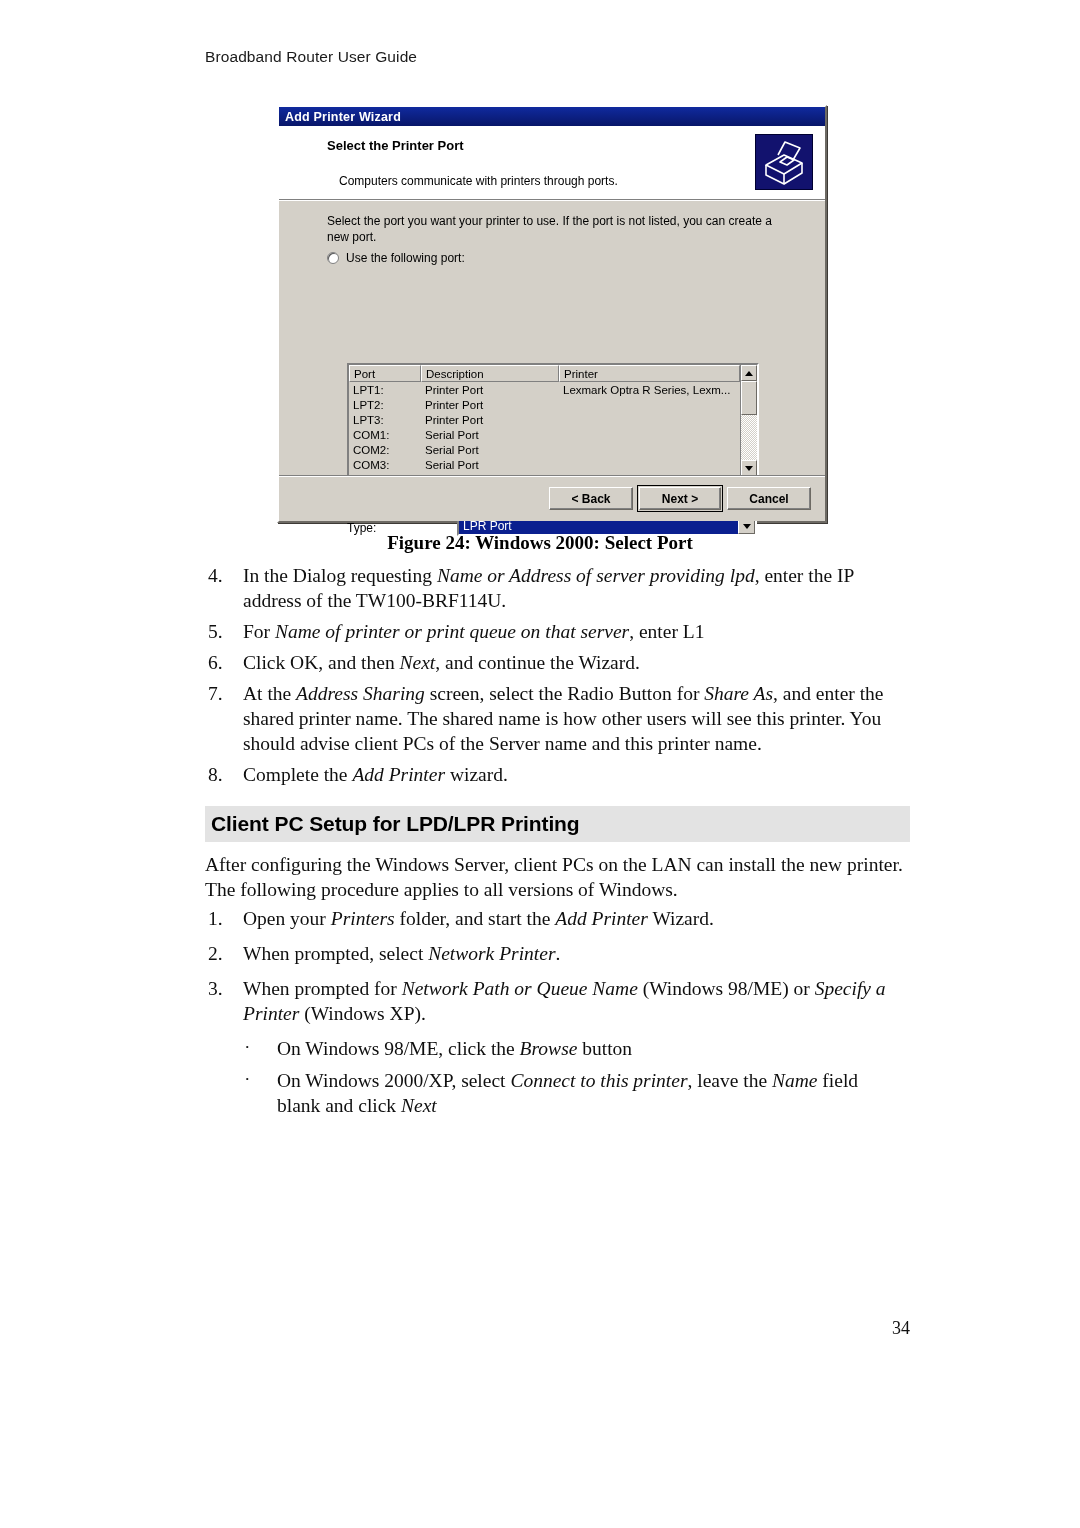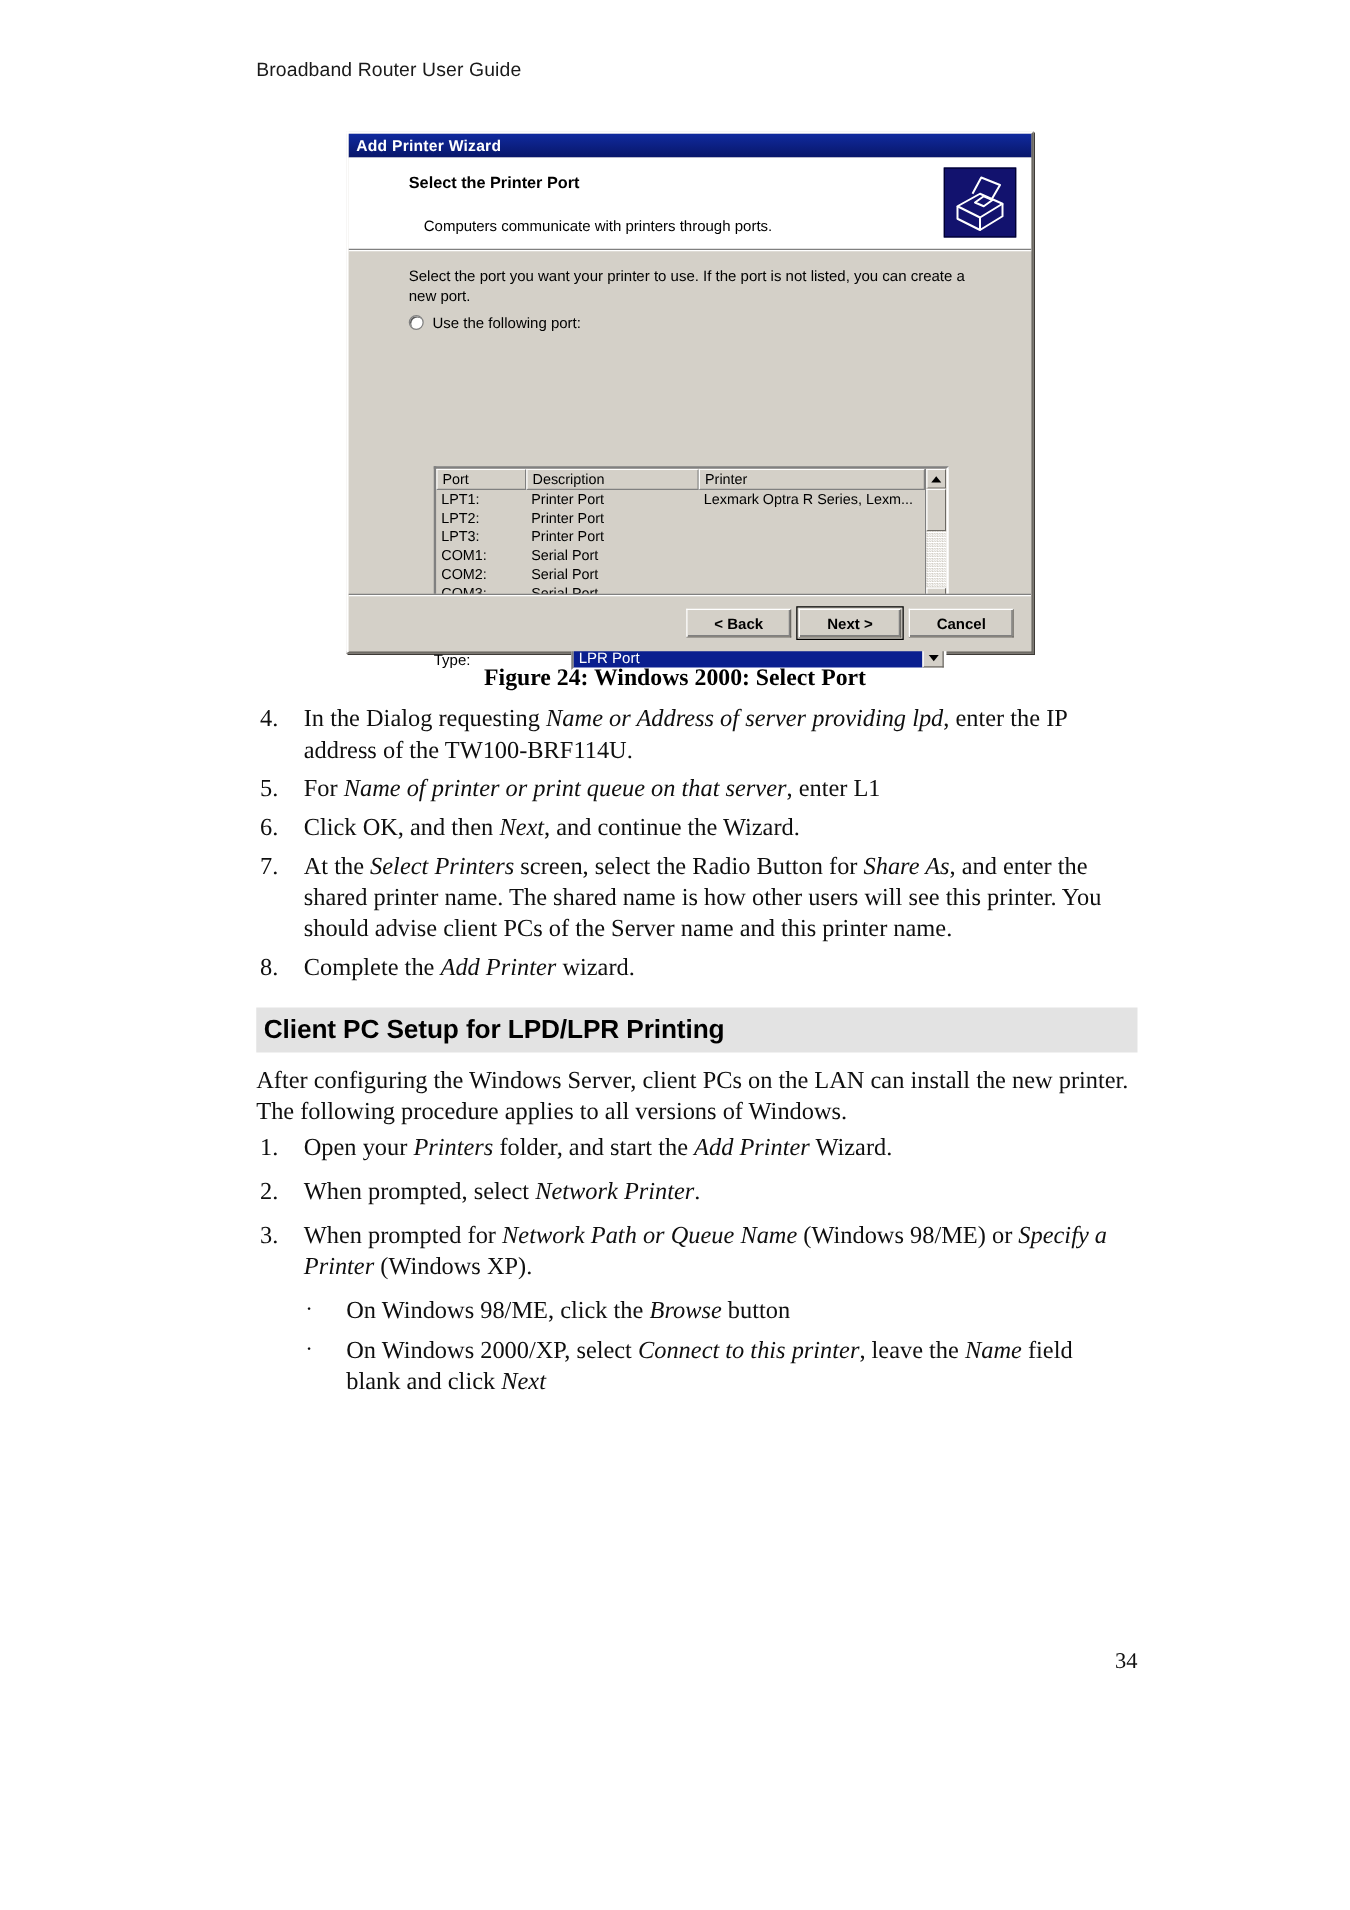--- a/index.html
+++ b/index.html
@@ -137,21 +137,21 @@
     left: 3px; top: 3px;
     width: 4px; height: 4px;
     border-radius: 50%;
     background: #000;
   }
 
   
   .listbox {
     position: absolute;
     left: 68px;
-    top: 172px;
+    top: 162px;
     width: 412px;
     height: 115px;
     background: #d4d0c8;
     border: 2px inset #d4d0c8;
     border-top: 2px solid #808080;
     border-left: 2px solid #808080;
     border-right: 2px solid #ffffff;
     border-bottom: 2px solid #ffffff;
     box-sizing: border-box;
     overflow: hidden;
@@ -542,21 +542,21 @@
     </div>
   </div>
 
   <div class="caption">Figure 24: Windows 2000: Select Port</div>
 
   <div class="content">
     <ol class="num" id="steps-upper">
         <li><span class="marker">4.</span><span>In the Dialog requesting </span><i>Name or Address of server providing lpd</i><span>, enter the IP address of the TW100-BRF114U.</span></li>
         <li><span class="marker">5.</span><span>For </span><i>Name of printer or print queue on that server</i><span>, enter L1</span></li>
         <li><span class="marker">6.</span><span>Click OK, and then </span><i>Next</i><span>, and continue the Wizard.</span></li>
-        <li><span class="marker">7.</span><span>At the </span><i>Select Printers</i><span> screen, select the Radio Button for </span><i>Share As</i><span>, and enter the shared printer name. The shared name is how other users will see this printer. You should advise client PCs of the Server name and this printer name.</span></li>
+        <li><span class="marker">7.</span><span>At the </span><i>Address Sharing</i><span> screen, select the Radio Button for </span><i>Share As</i><span>, and enter the shared printer name. The shared name is how other users will see this printer. You should advise client PCs of the Server name and this printer name.</span></li>
         <li><span class="marker">8.</span><span>Complete the </span><i>Add Printer</i><span> wizard.</span></li>
       </ol>
   </div>
 
   <div class="sec-head">
     <span>Client PC Setup for LPD/LPR Printing</span>
   </div>
 
   <div class="para">After configuring the Windows Server, client PCs on the LAN can install the new printer. The following procedure applies to all versions of Windows.</div>
 

